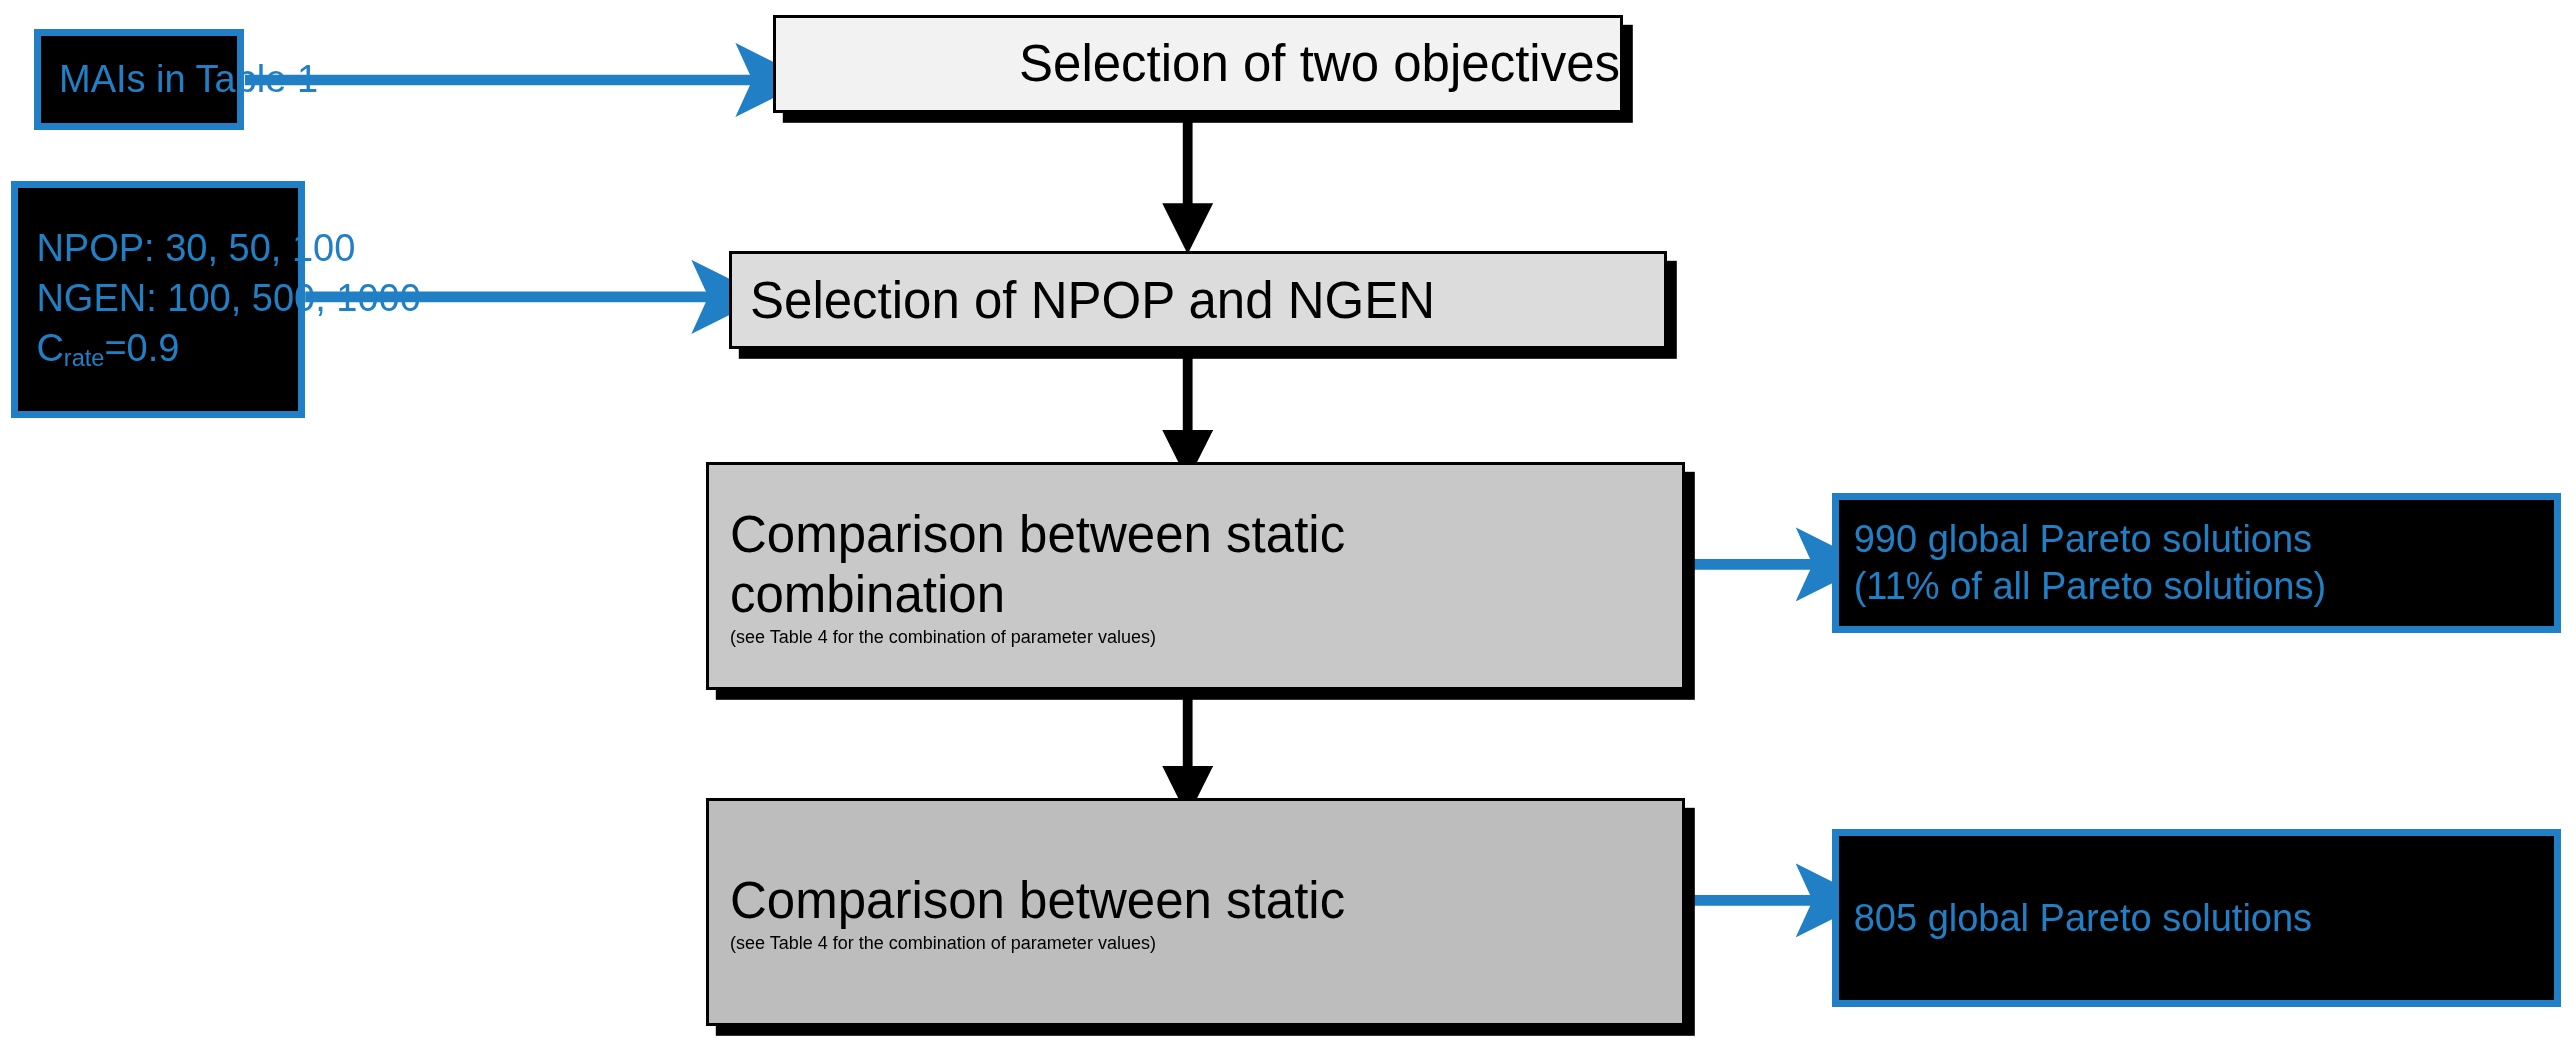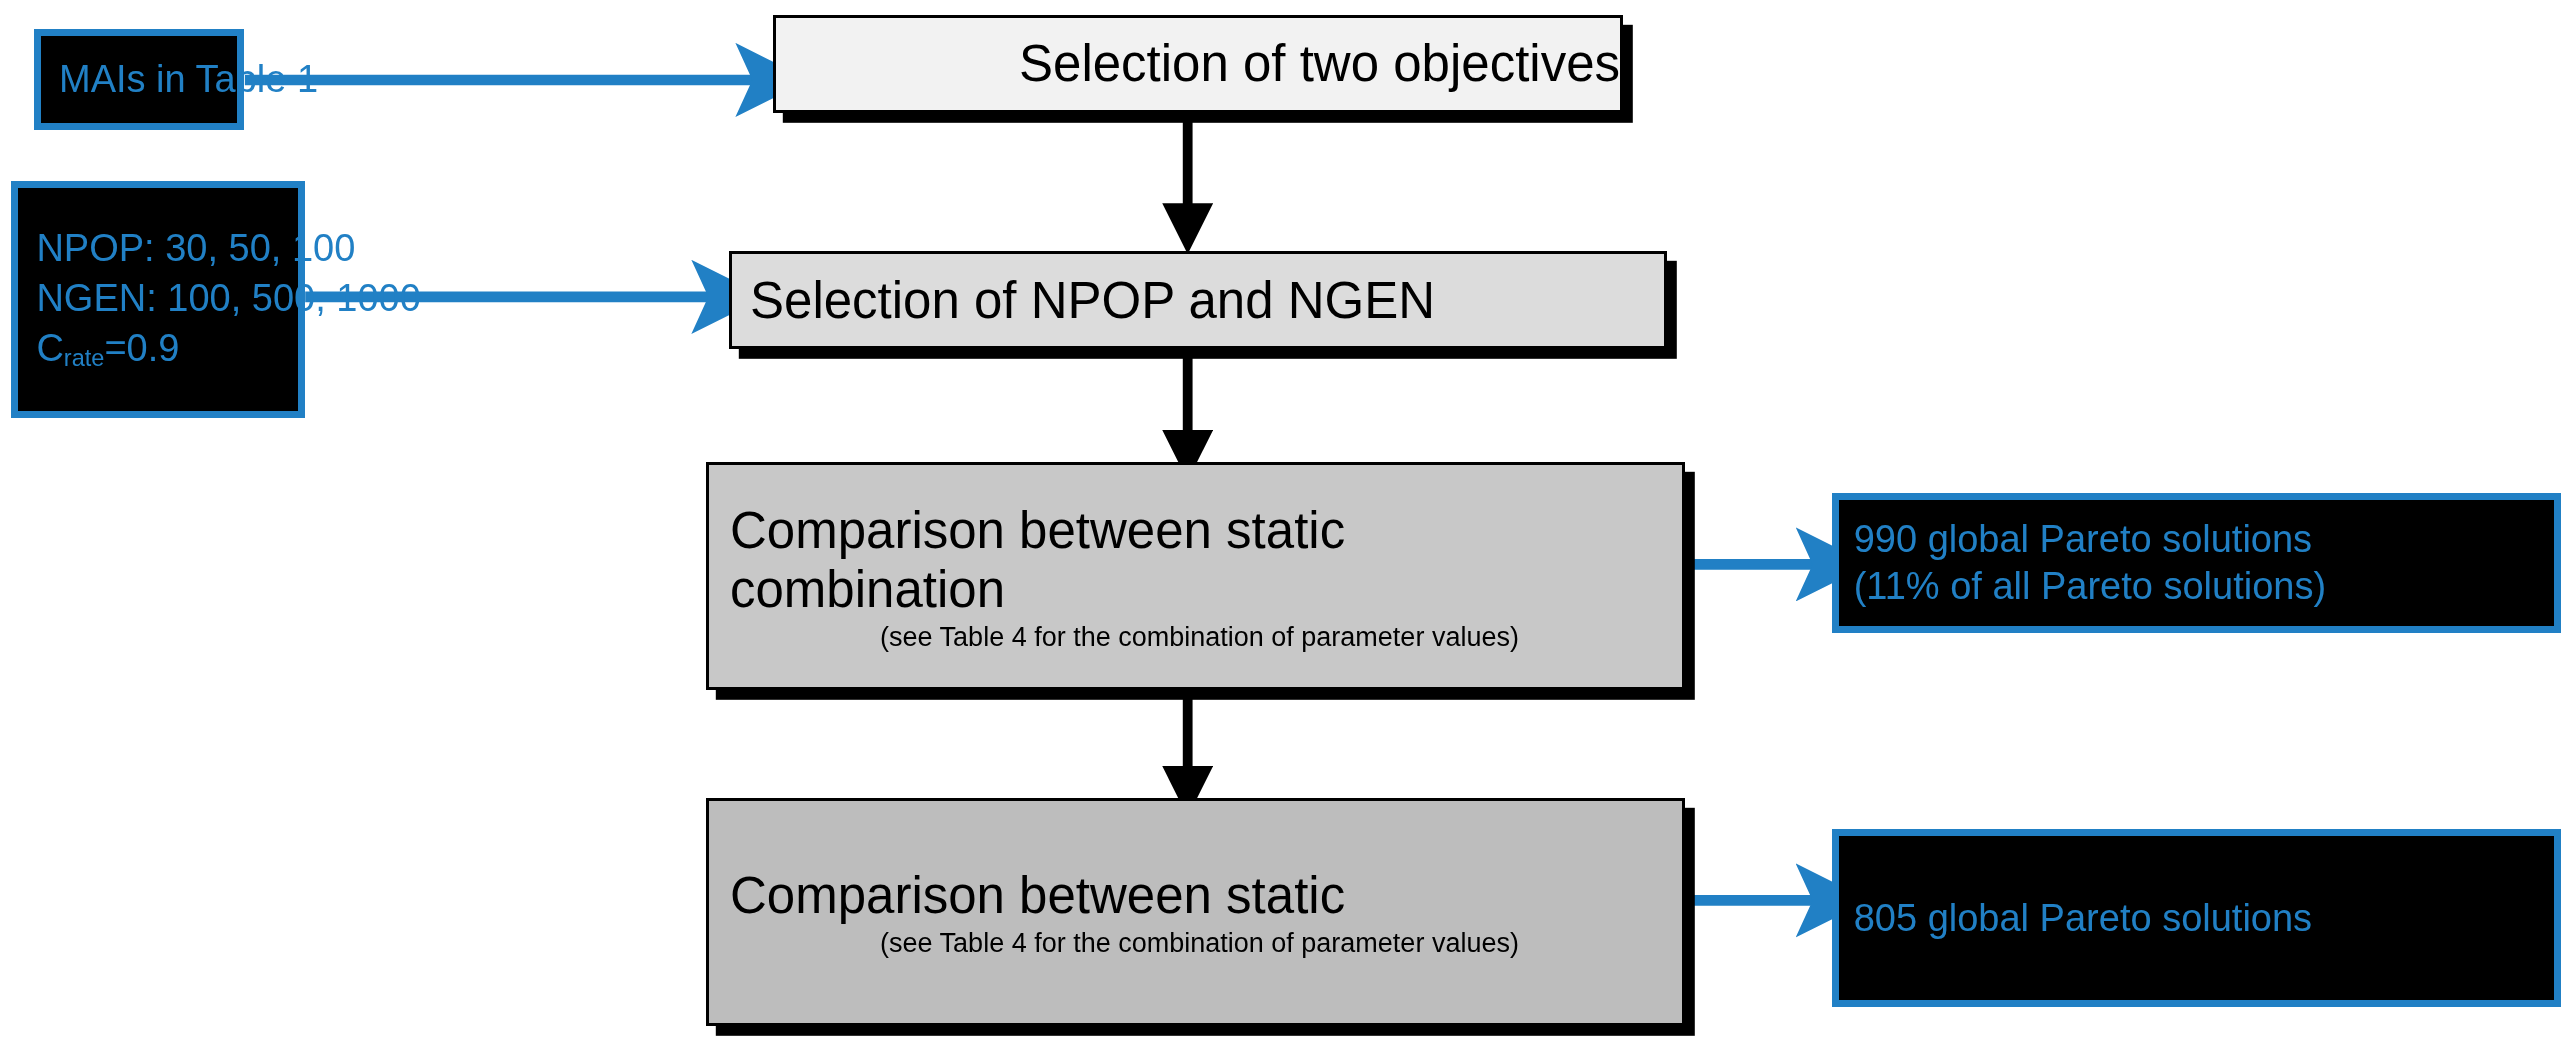--- a/index.html
+++ b/index.html
@@ -64,24 +64,23 @@
     box-shadow: 9.8px 9.8px 0 0 #000000;
     color: #000000;
     display: flex;
     flex-direction: column;
     justify-content: center;
     white-space: pre;
   }
   .proc-box .pline { display: block; }
   .proc-note {
     display: block;
-    font-size: 27px;
+    font-size: 18px;
     line-height: 1.05;
     margin-top: 3.3px;
-    text-align: center;
   }
 
   #proc-objectives {
     left: 773px;  top: 14.7px;  width: 850px;  height: 98px;
     background: #F2F2F2;
     font-size: 51px;
     padding-left: 18px;
     align-items: flex-end;
   }
   #proc-npop {

